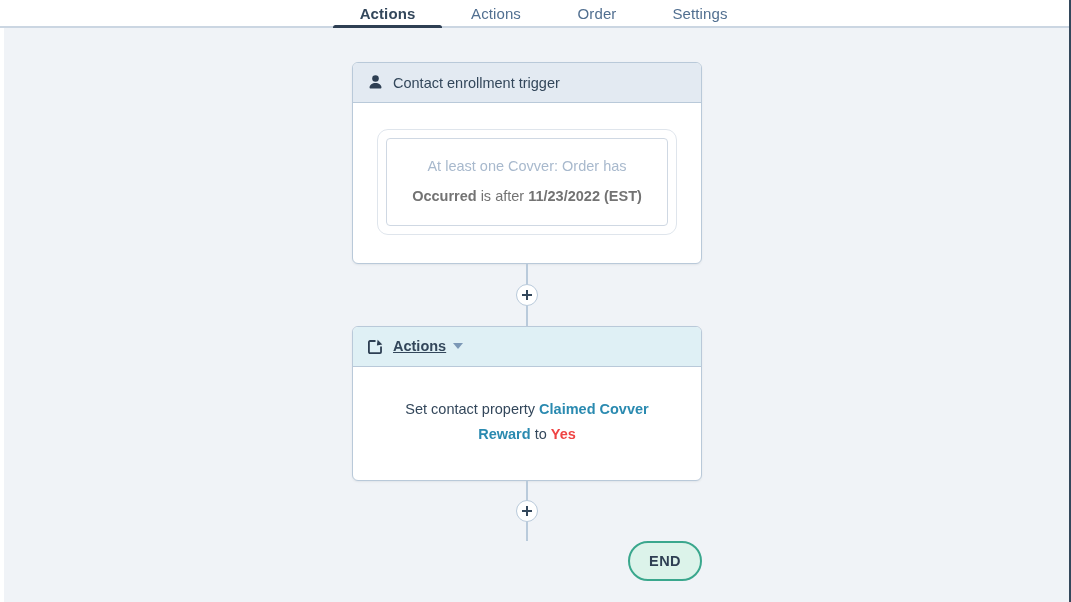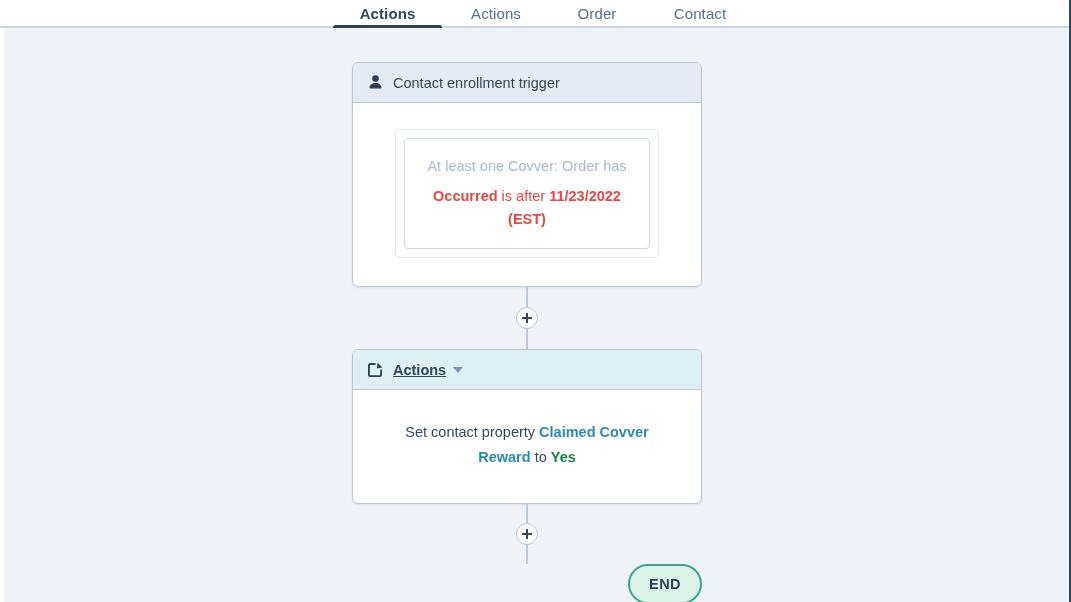--- a/index.html
+++ b/index.html
@@ -151,61 +151,61 @@
     border-top: 6px solid #7c98b6;
   }
 
   
   .trigger-body {
     padding: 26px 24px 28px 24px;
     display: flex;
     justify-content: center;
   }
   .cond-outer {
-    width: 264px;
+    width: 300px;
     border: 1px solid #dfe5ec;
-    border-radius: 5px;
+    border-radius: 11px;
     padding: 8px;
     box-sizing: border-box;
     background: #ffffff;
   }
   .cond-inner {
     border: 1px solid #cfd8e3;
     border-radius: 4px;
     padding: 17px 14px 17px 14px;
     box-sizing: border-box;
     text-align: center;
     background: #ffffff;
   }
   .cond-line1 {
     font-size: 14.5px;
     color: #a8b9cd;
     line-height: 1.5;
   }
   .cond-line2 {
     font-size: 14.5px;
-    color: #ef4444;
+    color: #737373;
     line-height: 1.6;
     margin-top: 7px;
   }
   .cond-line2 b { font-weight: bold; }
 
   
   .action-body {
     padding: 30px 38px 34px 38px;
     text-align: center;
     font-size: 14.5px;
     color: #33475b;
     line-height: 1.7;
   }
   .prop-link {
     color: #2a8ab0;
     font-weight: bold;
   }
-  .prop-value { font-weight: bold; color: #15803d; text-align: right; }
+  .prop-value { font-weight: bold; color: #ef4444; text-align: right; }
 
   
   .connector {
     position: relative;
     width: 350px;
     display: flex;
     justify-content: center;
   }
   .connector .line {
     position: absolute;
@@ -272,21 +272,21 @@
       <div class="tab active tab-w-actions">
         <span>Actions</span>
       </div>
       <div class="tab tab-w-settings">
         <span>Actions</span>
       </div>
       <div class="tab tab-w-goals">
         <span>Order</span>
       </div>
       <div class="tab tab-w-changes">
-        <span>Contact</span>
+        <span>Settings</span>
       </div>
     </div>
   </div>
 
   <div class="canvas">
 
     <div class="flow">
 
       <div class="card">
         <div class="card-head trigger">

